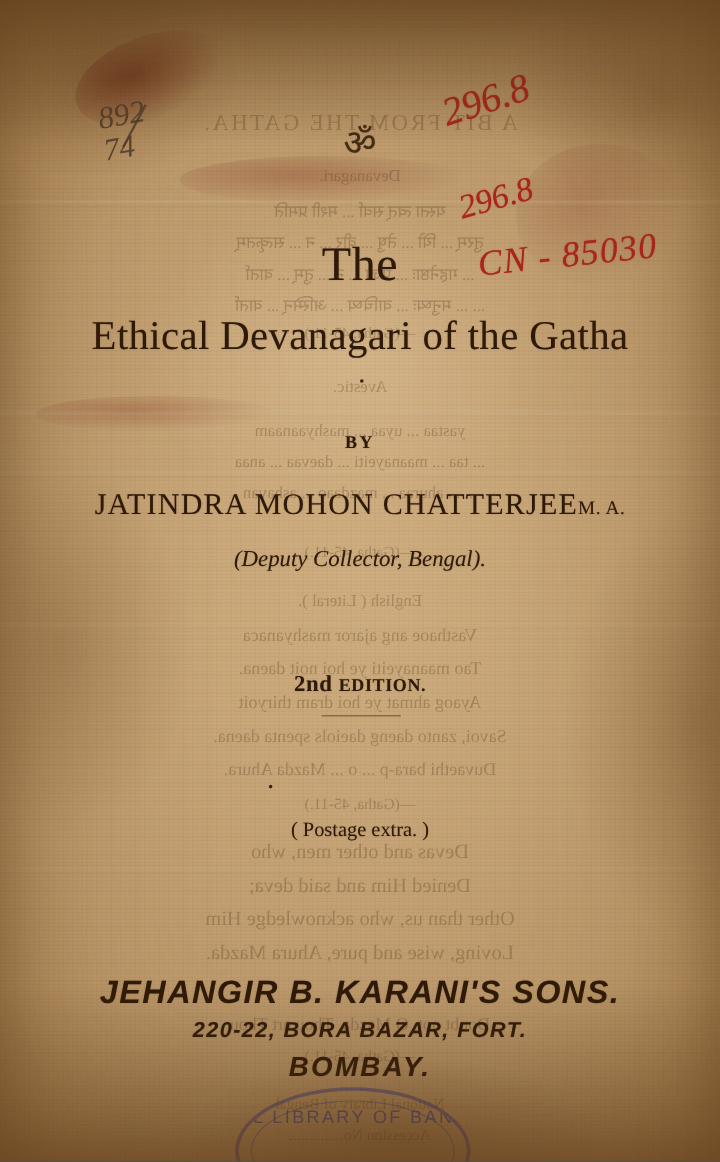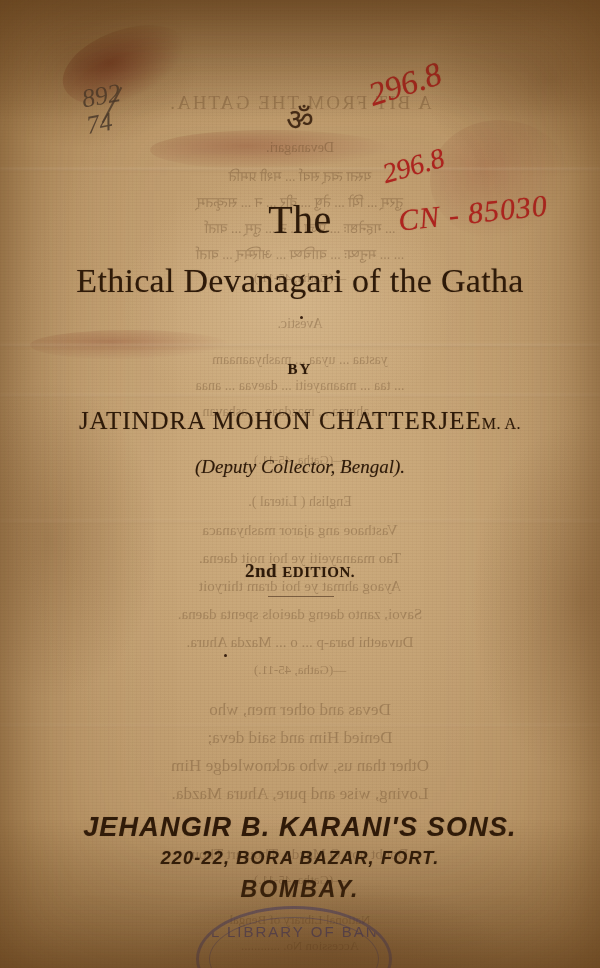--- a/index.html
+++ b/index.html
@@ -338,20 +338,21 @@
   </div>
   <div class="center ink" id="affil">(Deputy Collector, Bengal).</div>
 
   <div class="center ink" id="edition">
     <span>2nd</span>
     <span class="small">EDITION.</span>
   </div>
   <div id="rule-short"></div>
 
   <div id="dot-price"></div>
+  <div class="center ink" id="postage">( Postage extra. )</div>
 
   <div class="center ink" id="pub-name">JEHANGIR B. KARANI'S SONS.</div>
   <div class="center ink" id="pub-addr">220-22, BORA BAZAR, FORT.</div>
   <div class="center ink" id="pub-city">BOMBAY.</div>
 
   <div class="handwritten" id="acc-red-1">296.8</div>
   <div class="handwritten" id="acc-red-2">296.8</div>
   <div class="handwritten" id="acc-cn">CN - 85030</div>
 
   <div id="pencil-num">

